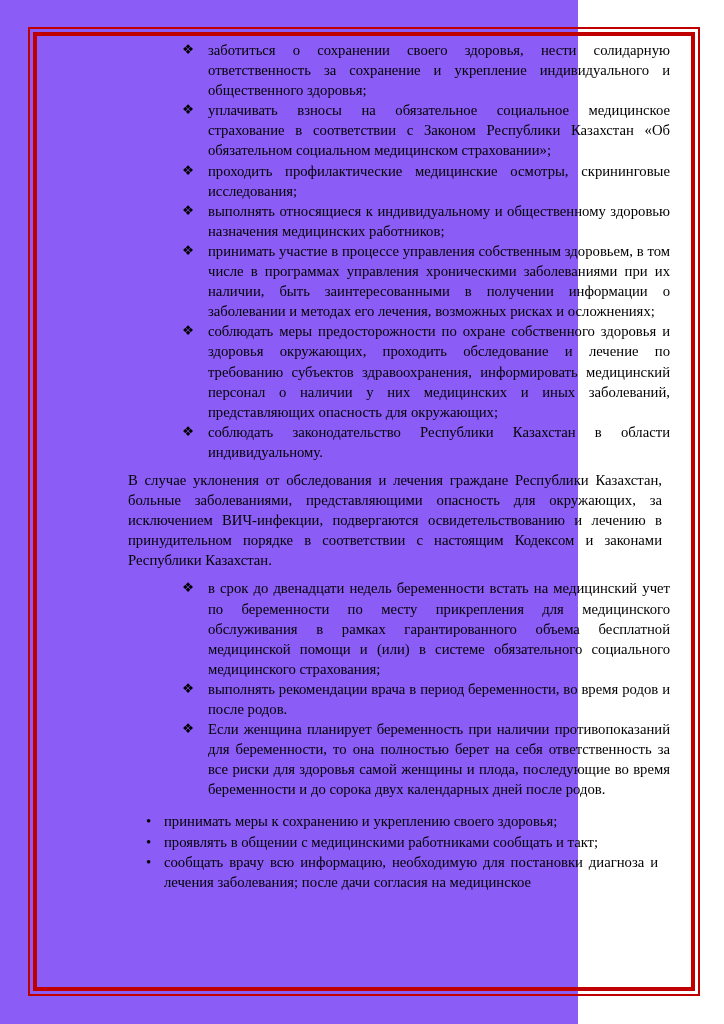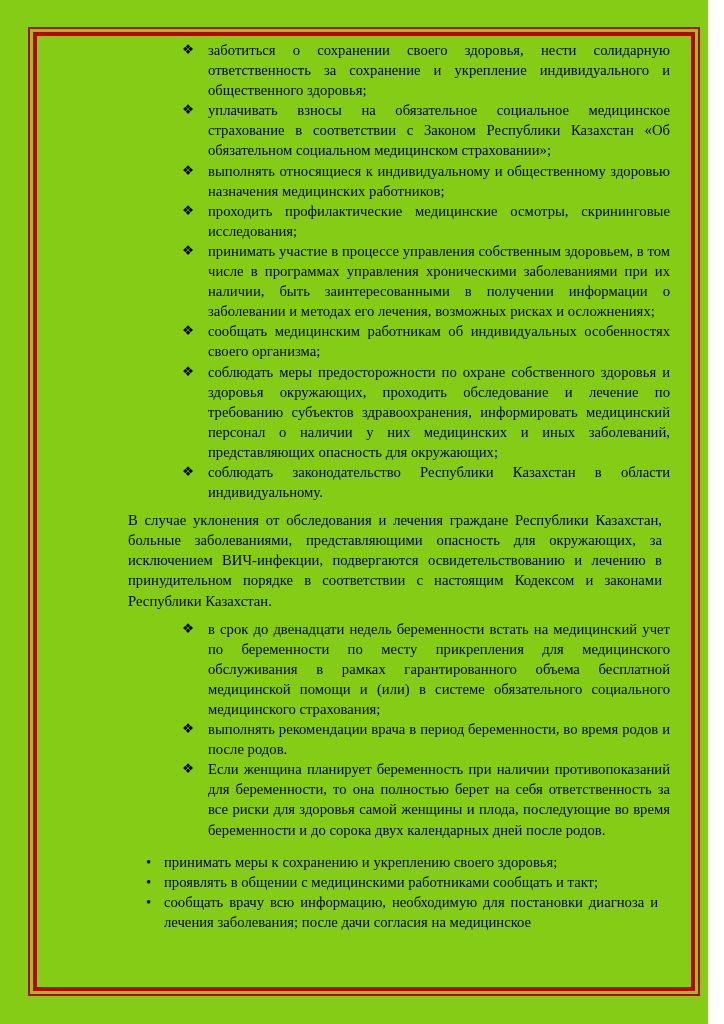--- a/index.html
+++ b/index.html
@@ -12,23 +12,23 @@
     width: 724px;
     height: 1024px;
     overflow: hidden;
     font-family: "Liberation Serif", "DejaVu Serif", serif;
     color: #000000;
   }
 
   
   .page {
     position: relative;
-    width: 708px;
+    width: 578px;
     height: 1024px;
-    background: #84cc16;
+    background: #8b5cf6;
     box-sizing: border-box;
   }
 
   .frame-outer {
     position: absolute;
     left: 28px;
     top: 27px;
     width: 672px;
     height: 969px;
     border: 2px solid #c00000;
@@ -167,24 +167,23 @@
 
   <div class="frame-outer"></div>
   <div class="frame-inner"></div>
 
   <div class="content">
     <div class="body-text">
 
       <ul class="diamond">
         <li>заботиться о сохранении своего здоровья, нести солидарную ответственность за сохранение и укрепление индивидуального и общественного здоровья;</li>
         <li>уплачивать взносы на обязательное социальное медицинское страхование в соответствии с Законом Республики Казахстан «Об обязательном социальном медицинском страховании»;</li>
+        <li>проходить профилактические медицинские осмотры, скрининговые исследования;</li>
         <li>выполнять относящиеся к индивидуальному и общественному здоровью назначения медицинских работников;</li>
-        <li>проходить профилактические медицинские осмотры, скрининговые исследования;</li>
         <li>принимать участие в процессе управления собственным здоровьем, в том числе в программах управления хроническими заболеваниями при их наличии, быть заинтересованными в получении информации о заболевании и методах его лечения, возможных рисках и осложнениях;</li>
-        <li>сообщать медицинским работникам об индивидуальных особенностях своего организма;</li>
         <li>соблюдать меры предосторожности по охране собственного здоровья и здоровья окружающих, проходить обследование и лечение по требованию субъектов здравоохранения, информировать медицинский персонал о наличии у них медицинских и иных заболеваний, представляющих опасность для окружающих;</li>
         <li>соблюдать законодательство Республики Казахстан в области индивидуальному.</li>
       </ul>
 
       <p class="para">В случае уклонения от обследования и лечения граждане Республики Казахстан, больные заболеваниями, представляющими опасность для окружающих, за исключением ВИЧ-инфекции, подвергаются освидетельствованию и лечению в принудительном порядке в соответствии с настоящим Кодексом и законами Республики Казахстан.</p>
 
 
       <ul class="diamond">
         <li>в срок до двенадцати недель беременности встать на медицинский учет по беременности по месту прикрепления для медицинского обслуживания в рамках гарантированного объема бесплатной медицинской помощи и (или) в системе обязательного социального медицинского страхования;</li>
         <li>выполнять рекомендации врача в период беременности, во время родов и после родов.</li>

